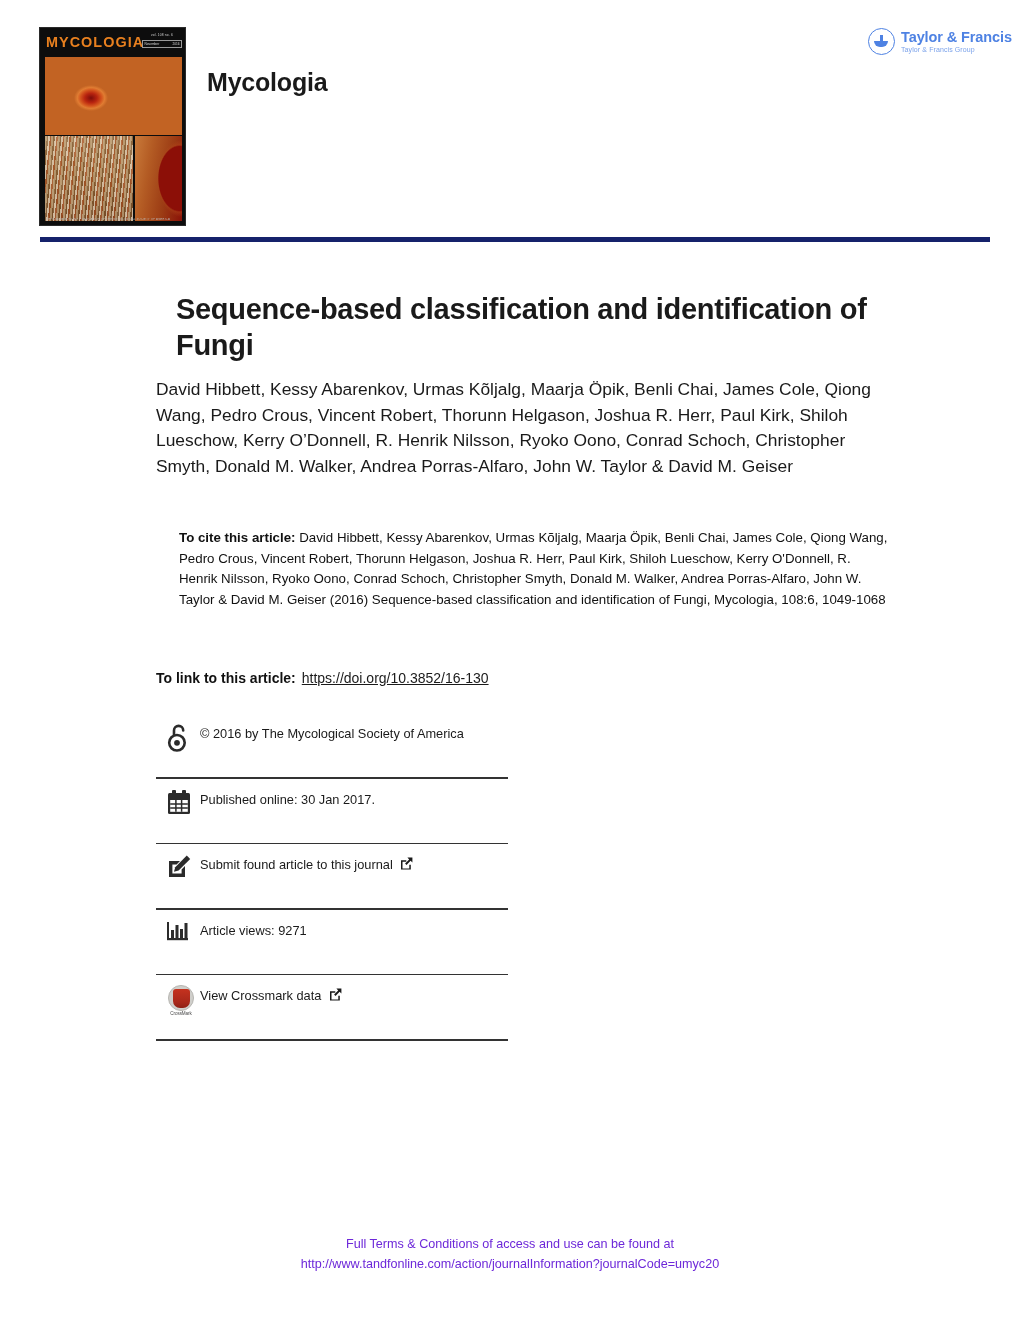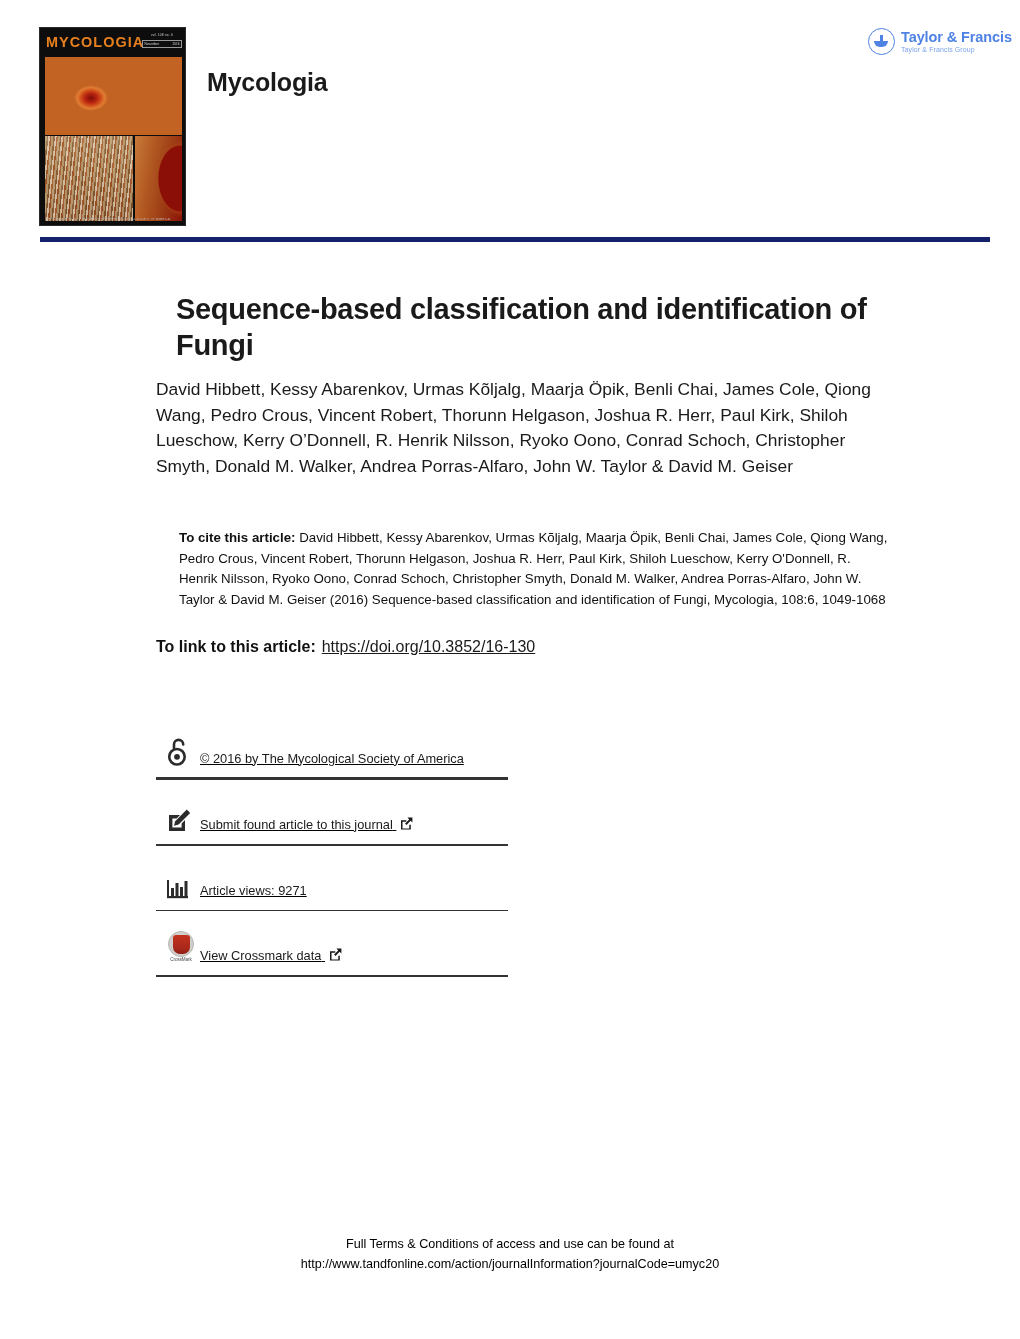--- a/index.html
+++ b/index.html
@@ -267,45 +267,44 @@
     font-size: 13.3px;
     line-height: 20.5px;
     color: #111;
     margin-left: 23px;
   }
   #cite-block b { font-weight: bold; }
 
   #link-block {
     position: absolute;
     left: 156px;
-    top: 638px;
-    font-size: 16px;
+    top: 670px;
+    font-size: 14px;
     color: #111;
   }
   #link-block b { font-weight: bold; }
   #doi-link {
     color: #1a1a1a;
     text-decoration: underline;
     margin-left: 6px;
   }
 
   
   #meta {
     position: absolute;
     left: 156px;
     top: 713px;
     width: 352px;
   }
   .meta-row {
     position: relative;
     display: flex;
-    align-items: flex-end;
+    align-items: flex-start;
     min-height: 44px;
     padding: 10px 0 10px 0;
-    text-decoration: underline;
   }
   .meta-icon {
     width: 44px;
     flex: 0 0 44px;
     display: flex;
     align-items: flex-start;
     justify-content: flex-start;
     padding-left: 10px;
     box-sizing: border-box;
   }
@@ -361,21 +360,21 @@
 
   
   #footer {
     position: absolute;
     left: 0;
     top: 1234px;
     width: 1020px;
     text-align: center;
     font-size: 12.6px;
     line-height: 20px;
-    color: #000000;
+    color: #6d28d9;
   }
 </style>
 </head>
 <body>
 
 <div id="header">
 
   <div id="cover-thumb">
     <div id="cover-masthead">
       <div id="cover-title">MYCOLOGIA</div>
@@ -424,20 +423,37 @@
       <svg width="26" height="30" viewBox="0 0 26 30" aria-hidden="true">
         <path d="M8 12 V7.5 a4.6 4.6 0 0 1 9.2 0" fill="none" stroke="#2b2b2b" stroke-width="2.6" stroke-linecap="round"></path>
         <rect x="3.2" y="12" width="15.5" height="15.5" rx="7.75" fill="none" stroke="#2b2b2b" stroke-width="2.6"></rect>
         <circle cx="11" cy="19.8" r="2.9" fill="#2b2b2b"></circle>
       </svg>
     </div>
     <div class="meta-text">© 2016 by The Mycological Society of America</div>
   </div>
   <div class="meta-rule"></div>
 
+  <div class="meta-row">
+    <div class="meta-icon">
+      <svg width="26" height="27" viewBox="0 0 26 27" aria-hidden="true">
+        <rect x="2" y="4" width="22" height="21" rx="1.5" fill="#2b2b2b"></rect>
+        <rect x="4.2" y="11" width="17.6" height="11.8" fill="#ffffff"></rect>
+        <g stroke="#2b2b2b" stroke-width="1.5">
+          <line x1="9.9" y1="11" x2="9.9" y2="22.8"></line>
+          <line x1="15.6" y1="11" x2="15.6" y2="22.8"></line>
+          <line x1="4.2" y1="15" x2="21.8" y2="15"></line>
+          <line x1="4.2" y1="19" x2="21.8" y2="19"></line>
+        </g>
+        <rect x="6" y="1" width="4" height="5" rx="1" fill="#2b2b2b"></rect>
+        <rect x="16" y="1" width="4" height="5" rx="1" fill="#2b2b2b"></rect>
+      </svg>
+    </div>
+    <div class="meta-text">Published online: 30 Jan 2017.</div>
+  </div>
   <div class="meta-rule"></div>
 
   <div class="meta-row">
     <div class="meta-icon">
       <svg width="26" height="26" viewBox="0 0 26 26" aria-hidden="true">
         <path d="M3 7 h11 l-3.4 3.4 H6.4 v9.2 h9.2 v-4.2 L19 12 v11 H3 Z" fill="#2b2b2b"></path>
         <path d="M20.8 1.6 l3.4 3.4 -11.6 11.6 -4.6 1.2 1.2 -4.6 Z" fill="#2b2b2b"></path>
       </svg>
     </div>
     <div class="meta-text">

